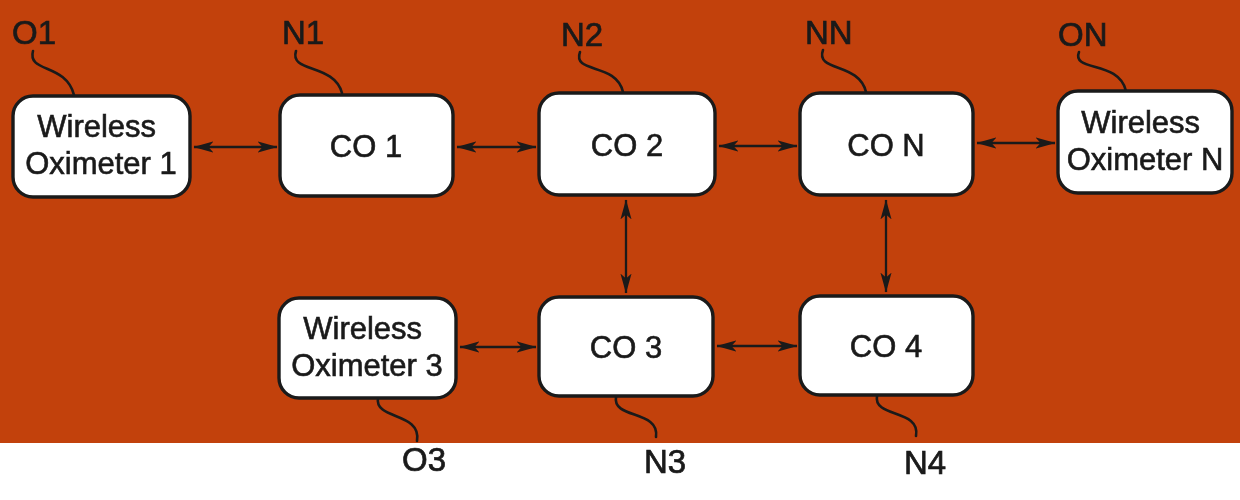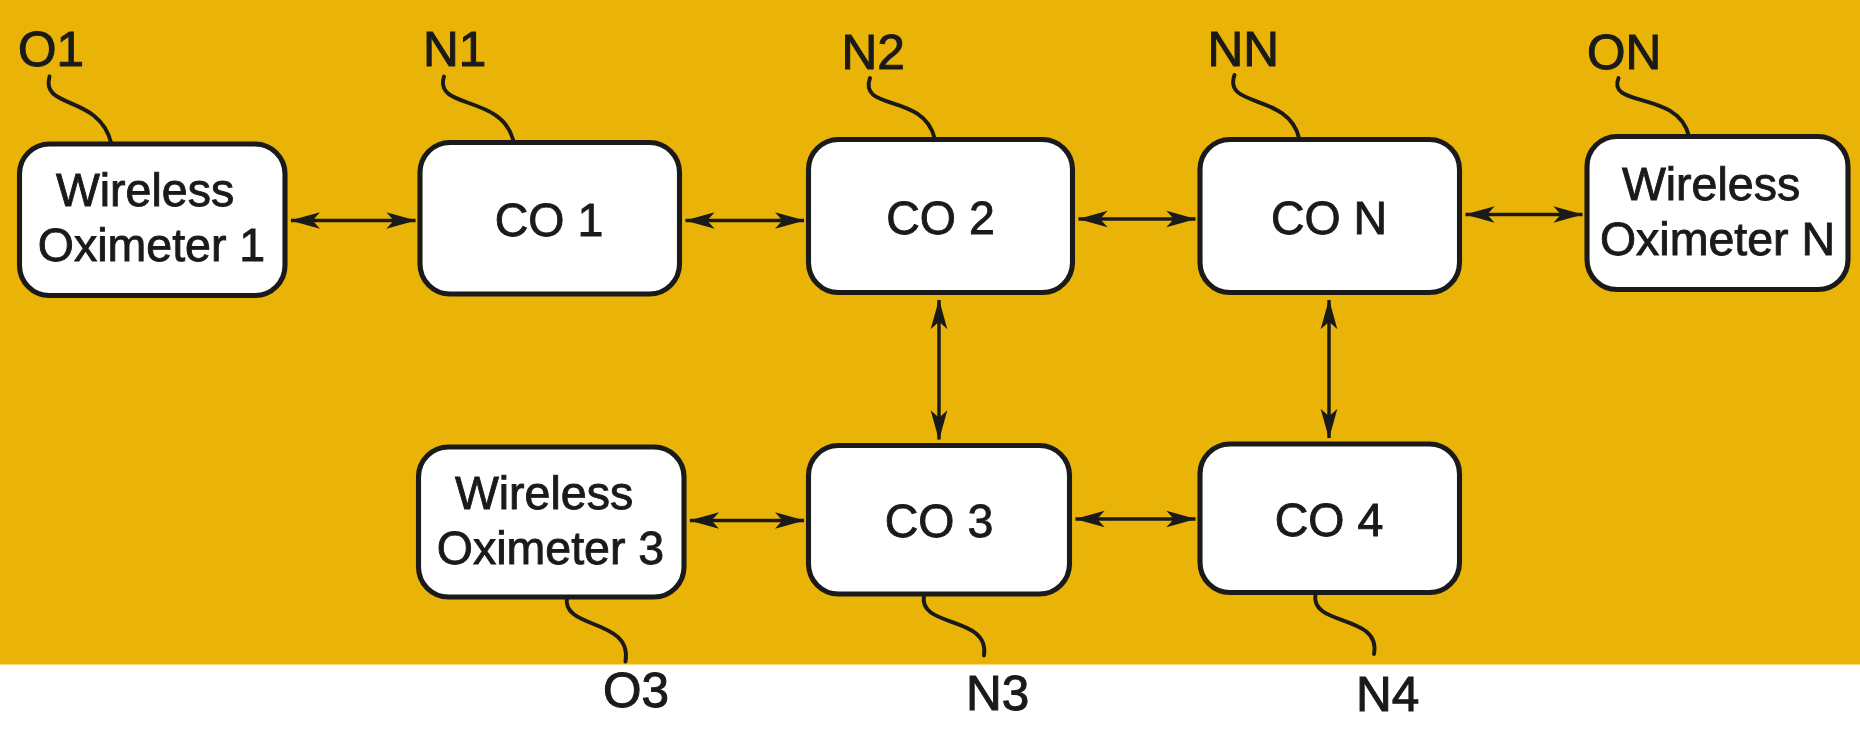--- a/index.html
+++ b/index.html
@@ -7,21 +7,21 @@
     padding: 0;
     background: #ffffff;
     width: 1240px;
     height: 500px;
     overflow: hidden;
   }
   .stage {
     position: relative;
     width: 1240px;
     height: 443px;
-    background: #eab308;
+    background: #c2410c;
     font-family: "Liberation Sans", "DejaVu Sans", sans-serif;
   }
   svg { display: block; }
   .node-box {
     fill: #ffffff;
     stroke: #1a1a1a;
     stroke-width: 3.4;
   }
   .node-label {
     fill: #1a1a1a;

